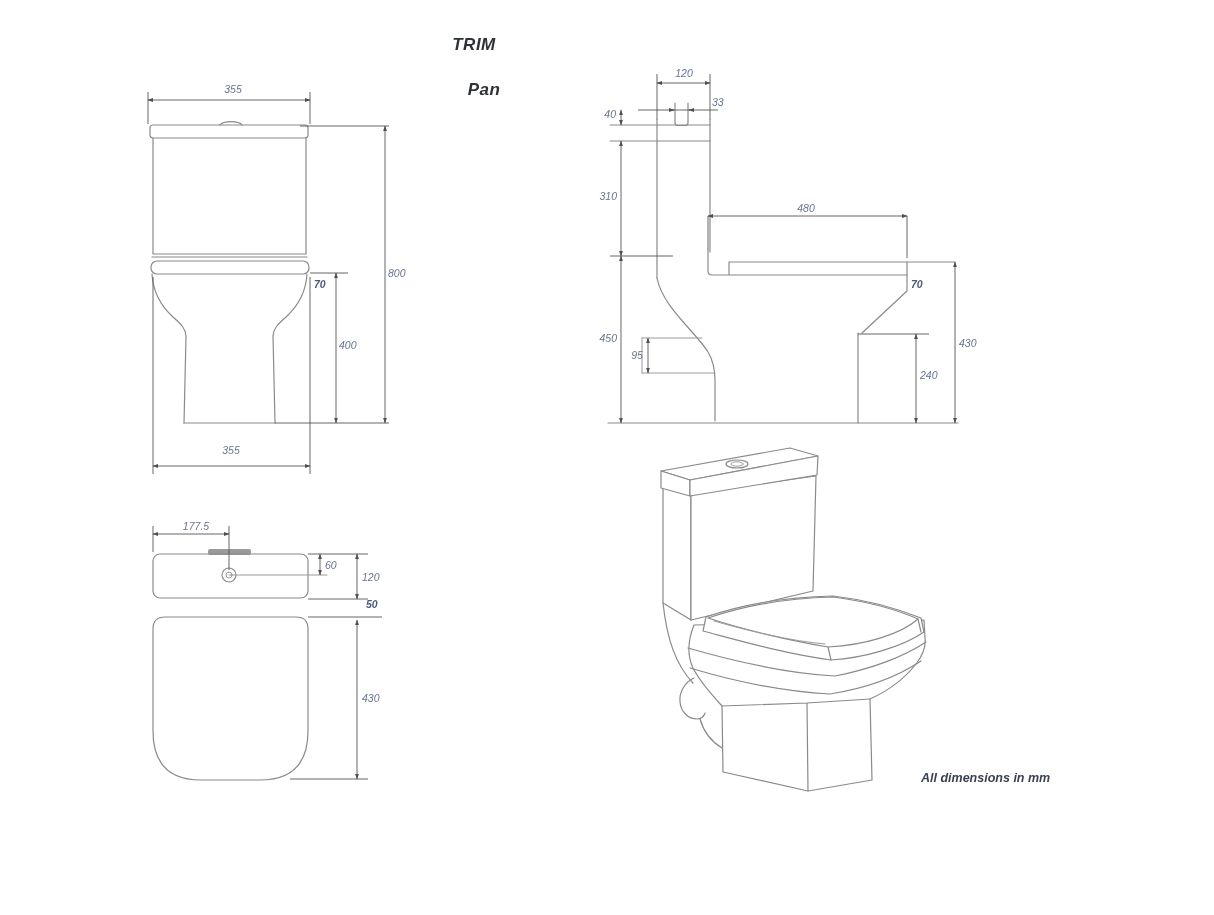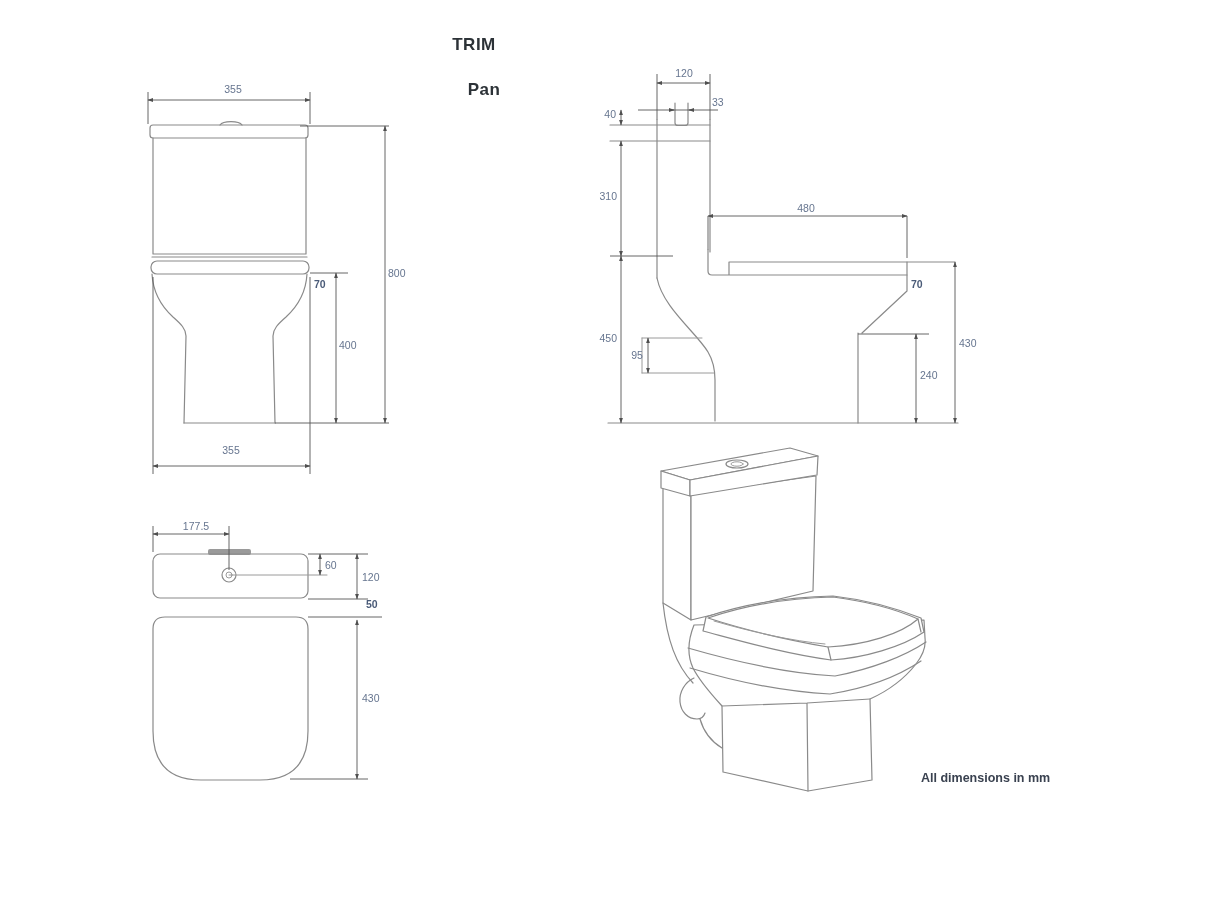--- a/index.html
+++ b/index.html
@@ -2,20 +2,21 @@
 <html><head>
 <meta charset="utf-8">
 <style>
   html,body{margin:0;padding:0;background:#ffffff;}
   #sheet{
     position:relative;
     width:1214px;height:915px;
     background:#ffffff;
     font-family:"Liberation Sans", sans-serif;
     overflow:hidden;
+    font-style:italic;
   }
   svg{display:block;}
   .obj{fill:none;stroke:#8a8a8a;stroke-width:1.2;stroke-linecap:round;stroke-linejoin:round;}
   .objthin{fill:none;stroke:#9a9a9a;stroke-width:1;stroke-linecap:round;}
   .objf{fill:#ffffff;stroke:#8a8a8a;stroke-width:1.2;stroke-linecap:round;stroke-linejoin:round;}
   .dim{fill:none;stroke:#555555;stroke-width:0.9;}
   .dlabel{font-size:10.5px;fill:#66758f;}
   .dlabel.b{font-weight:700;fill:#4a5b78;}
   .title-text{font-size:17px;font-weight:600;fill:#2c3237;letter-spacing:0.5px;}
   .note-text{font-size:12.5px;font-weight:700;fill:#3a4250;}

